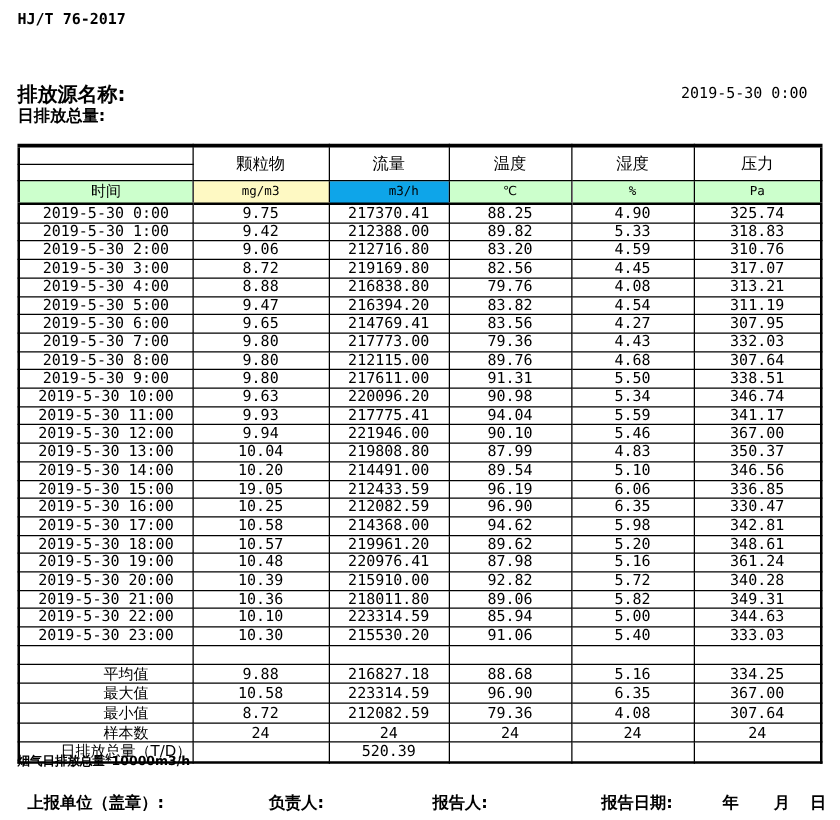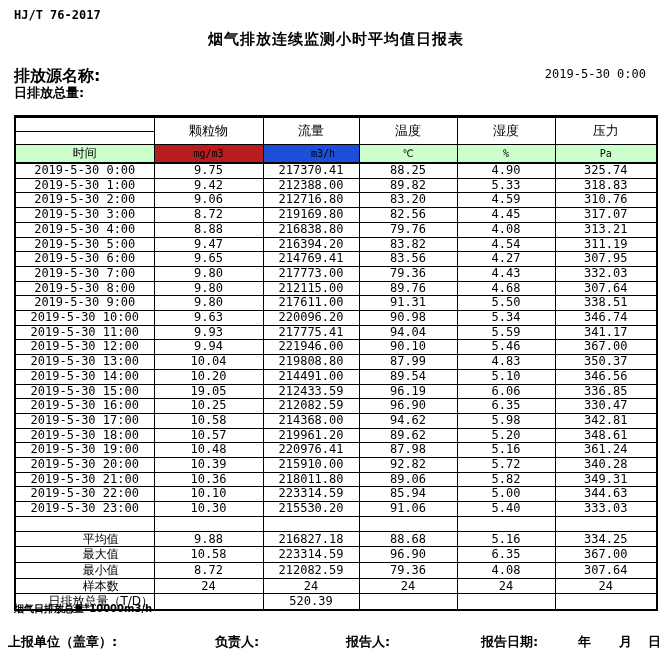--- a/index.html
+++ b/index.html
@@ -46,35 +46,34 @@
   tr.blank td{height:14px;}
   tbody[data-name="summary-rows"] td{
     height:14.6px;line-height:14.6px;font-size:12px;
     font-family:"DejaVu Sans Mono","DejaVu Sans",sans-serif;
   }
   tbody[data-name="summary-rows"] td.sum-label{font-family:"DejaVu Sans",sans-serif;font-size:12px;padding-left:32px;}
 
   #note{left:14px;top:602px;font-size:10px;font-weight:bold;}
   #footer-line{left:0;top:633px;width:672px;height:18px;font-size:13px;font-weight:bold;}
   #footer-line span{position:absolute;white-space:nowrap;}
-  #report-unit-label{left:8px;}
+  #report-unit-label{left:22px;}
   #responsible-label{left:215px;}
   #reporter-label{left:346px;}
   #report-date-label{left:481px;}
   #year-label{left:578px;}
   #month-label{left:619px;}
   #day-label{left:648px;}
 </style>
 </head>
 <body>
 
 <div id="page" data-name="report-page">
 
   <div id="standard" class="abs" data-name="standard-number">HJ/T 76-2017</div>
-  <div id="title" class="abs" data-name="page-title">烟气排放连续监测小时平均值日报表</div>
   <div id="source-name" class="abs" data-name="source-name-label">排放源名称:</div>
   <div id="source-code" class="abs" data-name="source-code-label">日排放总量:</div>
   <div id="datetime" class="abs" data-name="report-datetime">2019-5-30 0:00</div>
 
   <div id="table-wrap" data-name="report-table-wrapper">
     <table data-name="report-table">
       <colgroup>
         <col style="width:139px">
         <col style="width:109px">
         <col style="width:96px">
@@ -89,22 +88,22 @@
           <th class="pollutant" rowspan="2" data-name="col-header-flow">流量</th>
           <th class="pollutant" rowspan="2" data-name="col-header-temperature">温度</th>
           <th class="pollutant" rowspan="2" data-name="col-header-humidity">湿度</th>
           <th class="pollutant" rowspan="2" data-name="col-header-pressure">压力</th>
         </tr>
         <tr class="h2" data-name="header-row-sub">
           <td class="corner" data-name="corner-cell-bottom"></td>
         </tr>
         <tr class="units" data-name="units-row">
           <td class="time-h" data-name="time-header" style="background: rgb(204, 255, 204);">时间</td>
-          <td data-name="unit-pm" style="background: #b91c1c;">mg/m3</td>
-          <td data-name="unit-flow" style="background: #1d4ed8; padding-left: 24px;">m3/h</td>
+          <td data-name="unit-pm" style="background: #fef9c3;">mg/m3</td>
+          <td data-name="unit-flow" style="background: #0ea5e9; padding-left: 24px;">m3/h</td>
           <td data-name="unit-temperature" style="background: rgb(204, 255, 204);">℃</td>
           <td data-name="unit-humidity" style="background: rgb(204, 255, 204);">%</td>
           <td data-name="unit-pressure" style="background: rgb(204, 255, 204);">Pa</td>
         </tr>
       </thead>
       <tbody data-name="data-rows">
           <tr data-name="table-row">
             <td data-name="time-cell">2019-5-30 0:00</td>
             <td data-name="value-cell">9.75</td>
             <td data-name="value-cell">217370.41</td>

